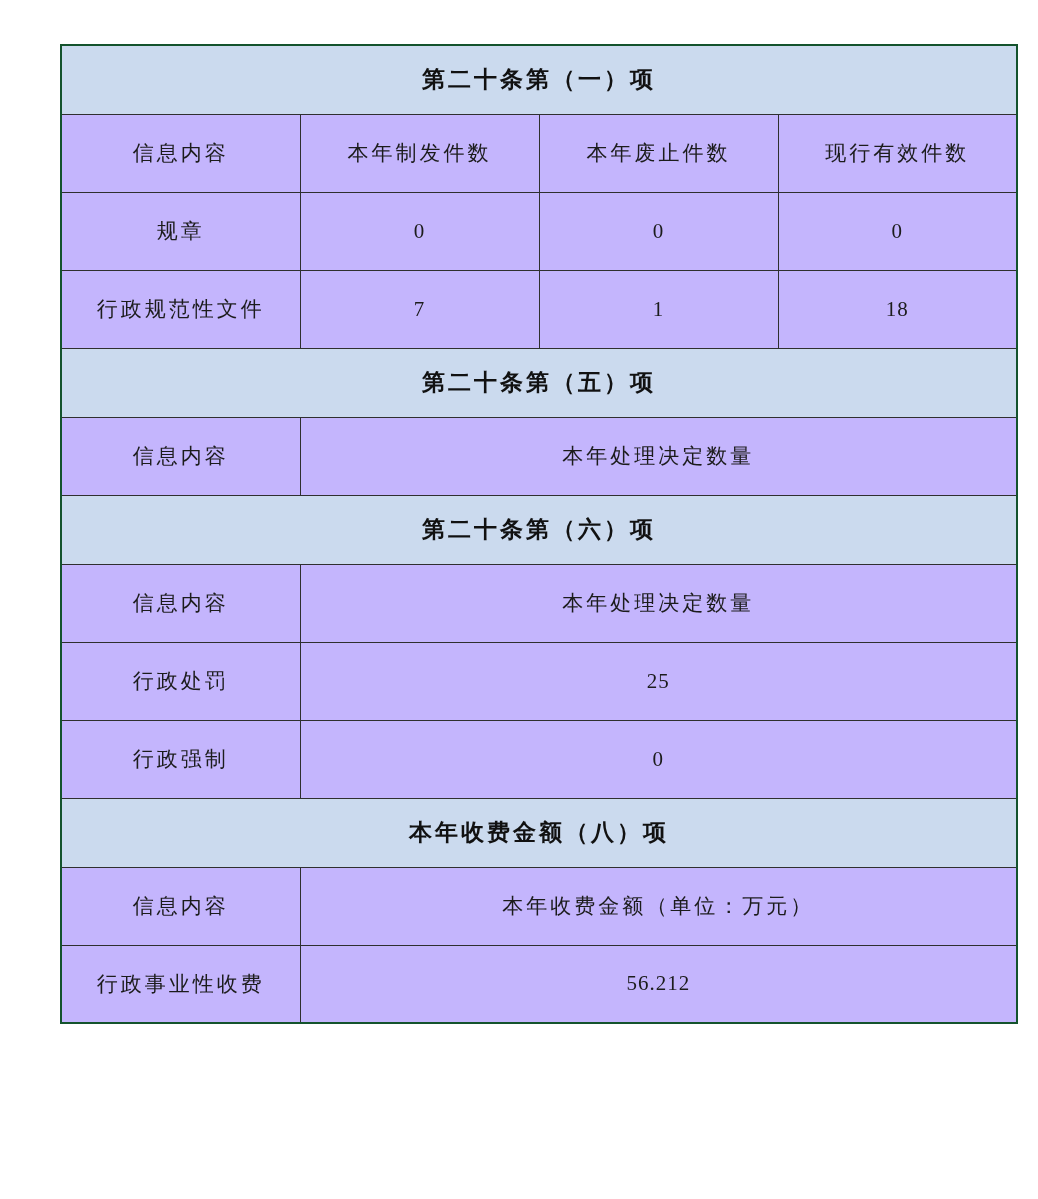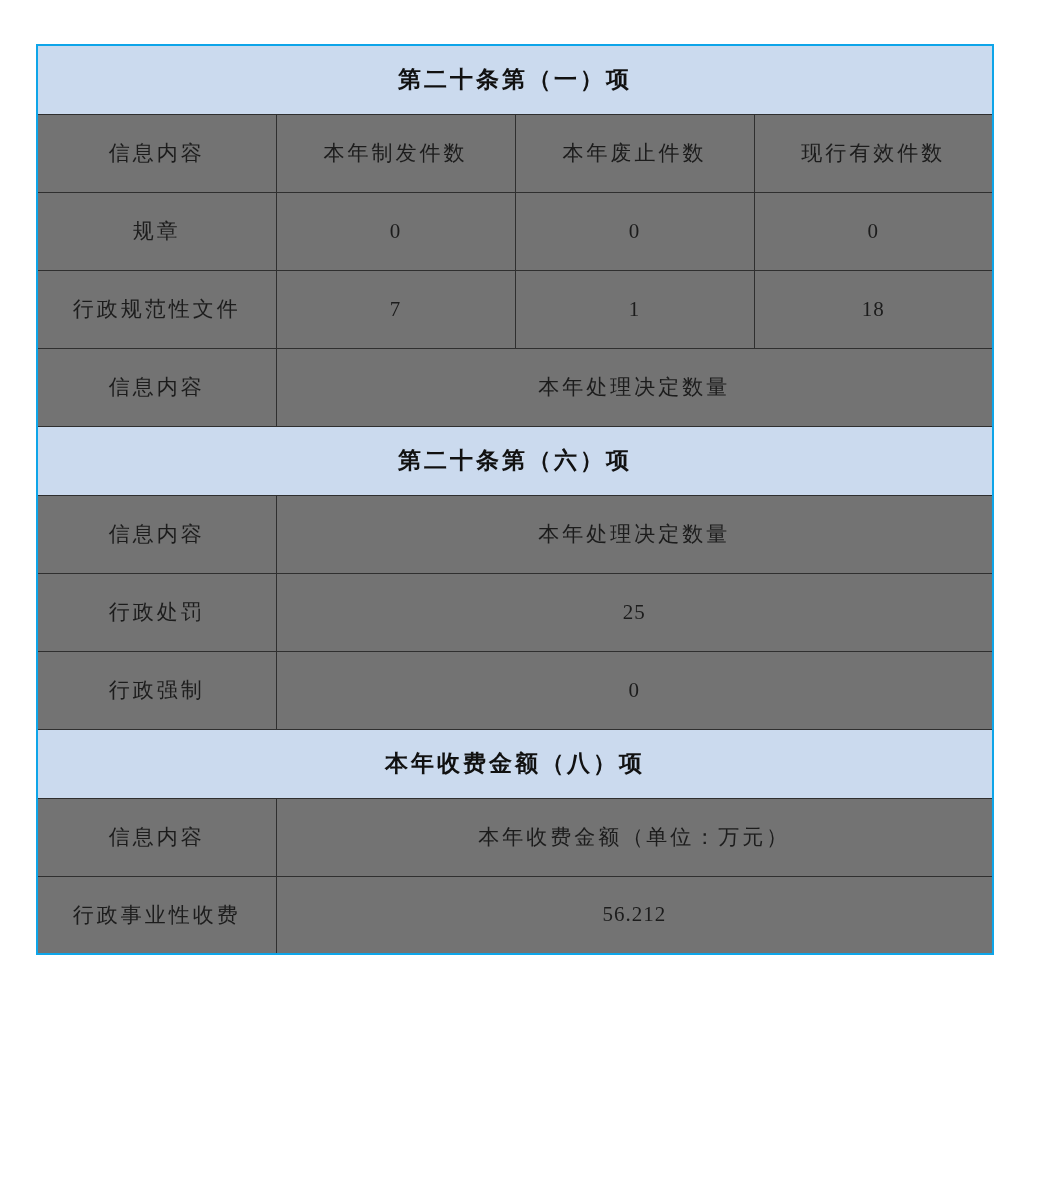--- a/index.html
+++ b/index.html
@@ -13,47 +13,47 @@
   }
   .page {
     position: relative;
     width: 1038px;
     height: 1199px;
     background: #ffffff;
     overflow: hidden;
   }
   .report-table {
     position: absolute;
-    left: 36px;
+    left: 60px;
     top: 44px;
     width: 958px;
     border-collapse: collapse;
     table-layout: fixed;
-    border: 2px solid #0ea5e9;
+    border: 2px solid #14532d;
   }
   .report-table col {
     width: 25%;
   }
   .report-table td {
     border: 1px solid #2f2f2f;
     text-align: center;
     vertical-align: middle;
     padding: 0 6px;
     box-sizing: border-box;
   }
   .section-title {
     background: #cbdaee;
     font-weight: bold;
     font-size: 23px;
     letter-spacing: 3px;
     height: 69px;
     color: #111111;
   }
   .cell {
-    background: #737373;
+    background: #c4b5fd;
     font-size: 21px;
     letter-spacing: 3px;
     height: 78px;
   }
   .cell.num {
     letter-spacing: 1px;
     font-family: "Liberation Serif", "DejaVu Serif", serif;
   }
 </style>
 </head>
@@ -83,20 +83,23 @@
           <td class="cell num">0</td>
           <td class="cell num">0</td>
         </tr>
         <tr>
           <td class="cell">行政规范性文件</td>
           <td class="cell num">7</td>
           <td class="cell num">1</td>
           <td class="cell num">18</td>
         </tr>
         <tr>
+          <td colspan="4" class="section-title">第二十条第（五）项</td>
+        </tr>
+        <tr>
           <td class="cell">信息内容</td>
           <td class="cell" colspan="3">本年处理决定数量</td>
         </tr>
         <tr>
           <td colspan="4" class="section-title">第二十条第（六）项</td>
         </tr>
         <tr>
           <td class="cell">信息内容</td>
           <td class="cell" colspan="3">本年处理决定数量</td>
         </tr>

